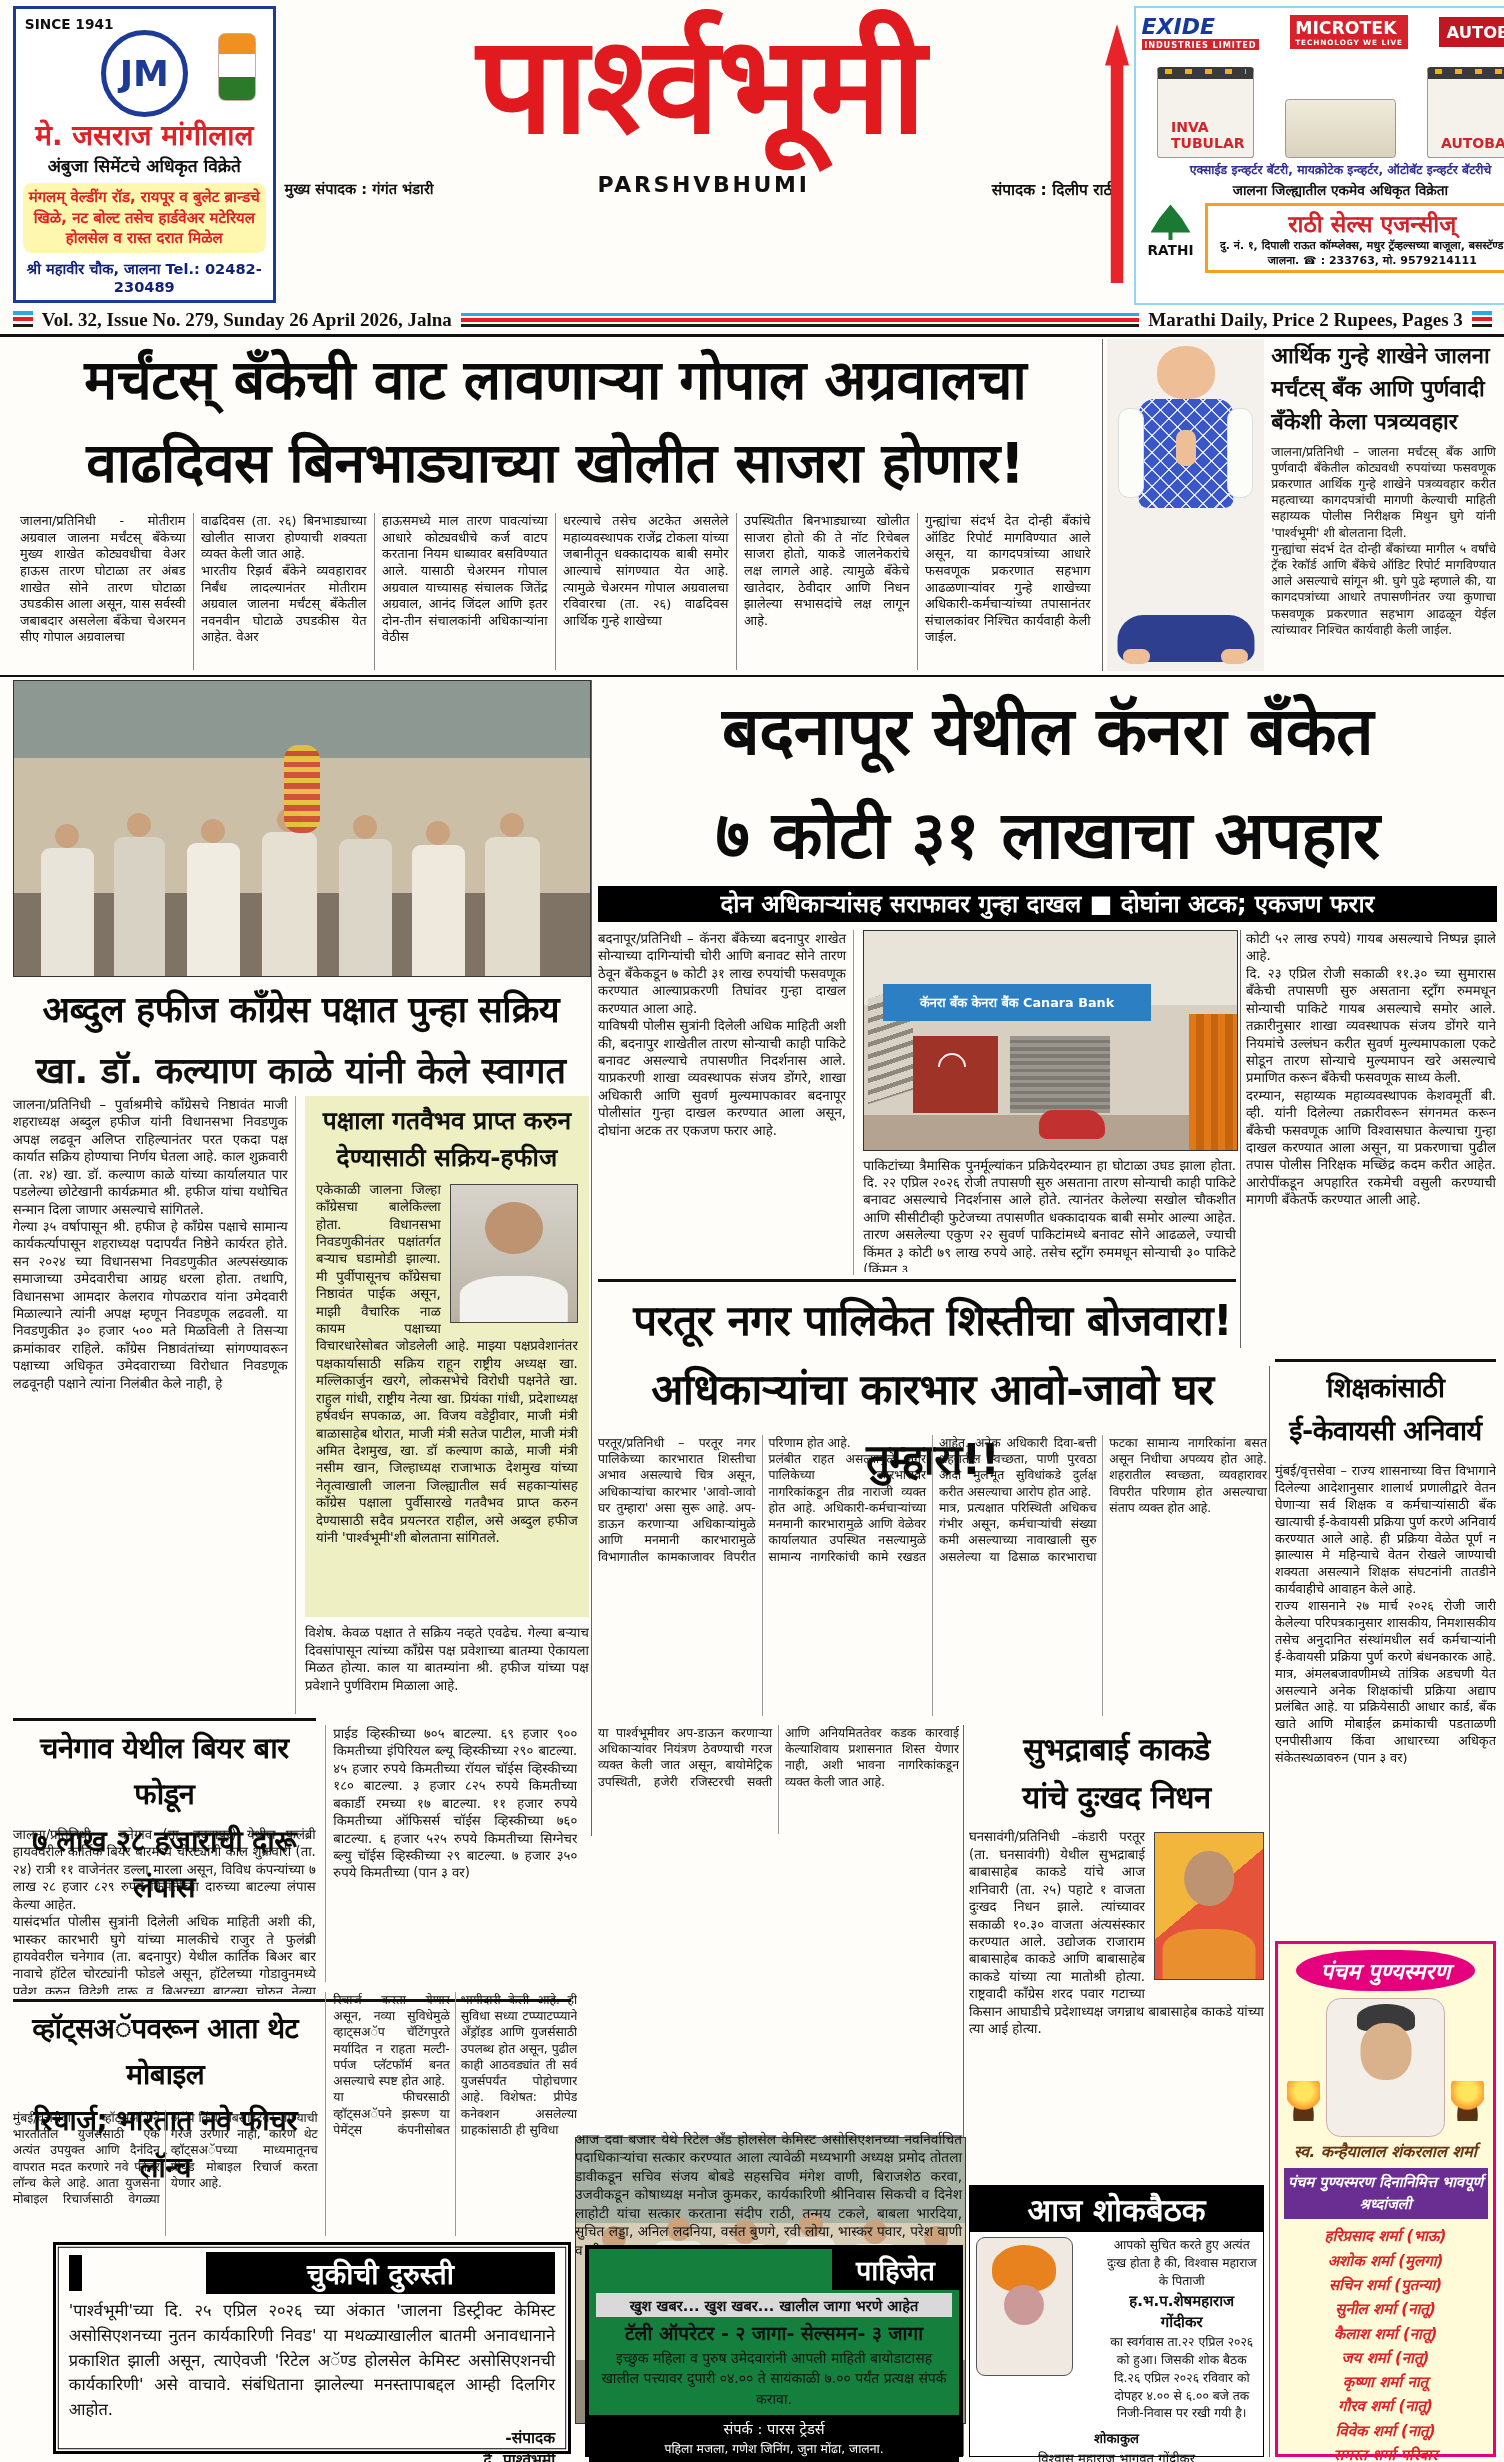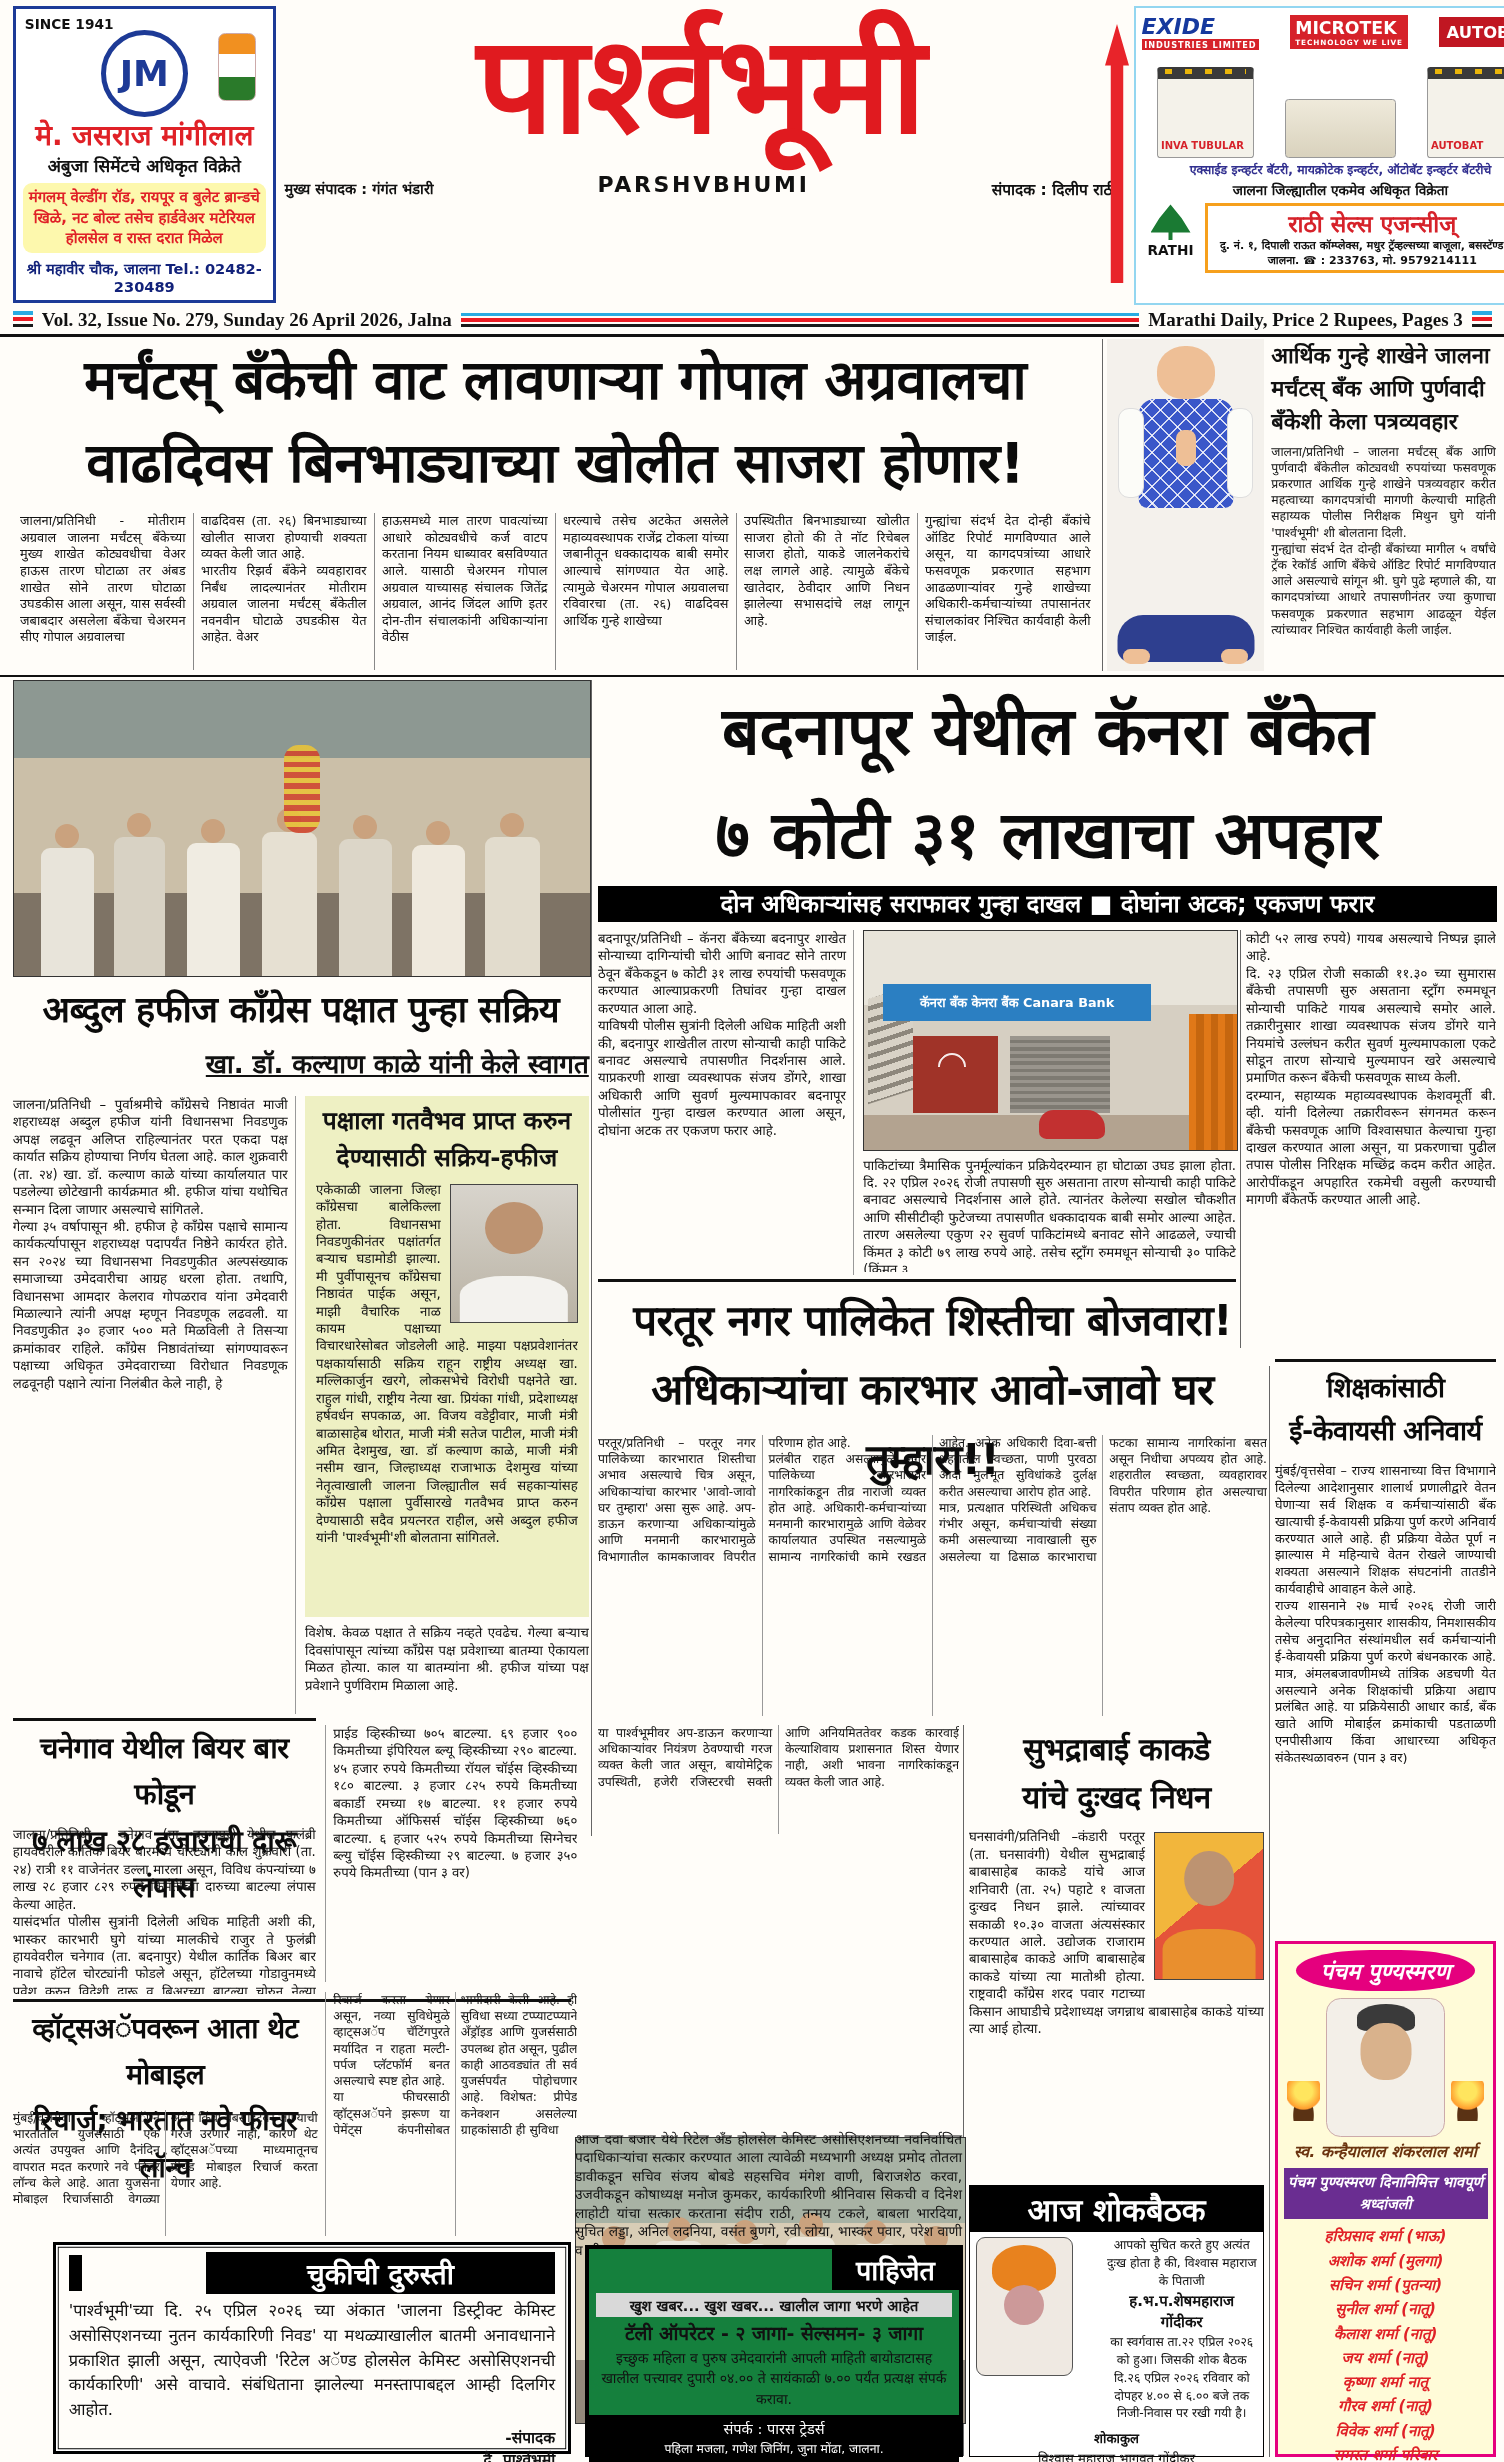--- a/index.html
+++ b/index.html
@@ -35,21 +35,21 @@
   #battery .logos{display:flex;justify-content:space-between;align-items:center;height:40px;}
   .exide{color:#16399e;font-weight:900;font-size:22px;font-style:italic;}
   .exide small{display:block;font-size:8.2px;color:#fff;background:#d6222a;padding:0.9px 2.7px;letter-spacing:0.9px;font-style:normal;}
   .mtk{background:#d6222a;color:#fff;font-weight:900;font-size:17.3px;padding:2.7px 5.5px;}
   .mtk small{display:block;font-size:7.3px;letter-spacing:0.9px;}
   .abat{background:#c01722;color:#fff;font-weight:900;font-size:16.4px;padding:5.5px 7.3px;}
   #battery .prods{display:flex;justify-content:space-around;align-items:flex-end;height:102px;margin:3.6px 0;}
   .batt{width:95px;height:78px;background:#f4f2ea;border:0.9px solid #999;border-top:12.8px solid #3a3a3a;border-radius:3.6px;position:relative;}
   .batt i{position:absolute;top:-10px;left:7.3px;right:7.3px;height:5.5px;
           background:repeating-linear-gradient(90deg,#e9b50b 0 7.3px,transparent 7.3px 20px);}
-  .batt b{position:absolute;bottom:5.5px;left:3px;color:#d6222a;font-size:10px;}
+  .batt b{position:absolute;bottom:5.5px;left:13px;color:#d6222a;font-size:14px;}
   .inv{width:109px;height:57px;background:linear-gradient(#efeadb,#d9d2bd);border:0.9px solid #999;border-radius:3.6px;}
   #battery .l1{color:#312f8f;font-weight:800;font-size:12.3px;text-align:center;}
   #battery .l2{font-weight:800;font-size:13.7px;text-align:center;margin:1.8px 0 3.6px;}
   #battery .bot{display:flex;gap:5.5px;align-items:stretch;}
   .rathi{width:58px;text-align:center;font-weight:900;font-size:13.7px;}
   .rathi .tree{width:40px;height:36px;margin:1.8px auto;background:#1a7a33;clip-path:polygon(50% 0,78% 38%,100% 78%,55% 78%,55% 100%,45% 100%,45% 78%,0 78%,22% 38%);}
   .agbox{flex:1;border:3.6px solid #f6a01d;padding:1.8px 3.6px;text-align:center;}
   .agbox .nm{color:#d6222a;font-weight:900;font-size:23px;}
   .agbox .ad{font-size:11px;font-weight:700;line-height:1.3;}
   #red-arrow{background:#e8242a;clip-path:polygon(50% 0,100% 16%,76% 16%,76% 100%,24% 100%,24% 16%,0 16%);}
@@ -91,21 +91,21 @@
   .bp-ground{position:absolute;bottom:0;left:0;width:87%;height:16%;background:#b3a390;}
   .bp-bike{position:absolute;bottom:5%;left:47%;width:66px;height:29px;background:#c23030;border-radius:14.6px 18px 7.3px 7.3px;}
   .bp-stair{position:absolute;left:1%;top:28%;width:12%;height:48%;background:repeating-linear-gradient(180deg,#d8d2c6 0 7.3px,#8d877c 7.3px 12px);transform:skewY(-18deg);}
   .portrait{float:right;margin:3.6px 0 5.5px 9px;border:1.4px solid #444;position:relative;background:linear-gradient(#d8d4cc,#b9b2a4);}
   .portrait:before{content:"";position:absolute;top:12%;left:50%;transform:translateX(-50%);width:46%;height:38%;border-radius:50%;background:#bd9371;}
   .portrait:after{content:"";position:absolute;bottom:0;left:50%;transform:translateX(-50%);width:86%;height:34%;border-radius:40% 40% 0 0;background:#f3f2ee;}
   .portrait.sari{background:linear-gradient(140deg,#f2b63c 0 45%,#e5533a 45%);}
   .portrait.sari:after{background:#e98f2e;}
   
   .blackbar{background:#000;color:#fff;font-weight:800;text-align:center;}
-  #hafij-sub{font-size:26px;font-weight:800;text-align:right;text-decoration:underline;}
+  #hafij-sub{font-size:36px;font-weight:800;text-align:center;}
   .ybox{background:#eef0c3;padding:7.3px 11px;}
   .ybox .bt{font-size:24.6px;font-weight:900;text-align:center;line-height:1.5;margin-bottom:3.6px;}
   #correction{border:3.6px solid #000;box-shadow:inset 0 0 0 1.8px #fff,inset 0 0 0 2.7px #000;padding:7.3px 12.8px;box-sizing:border-box;}
   #correction .hd{display:flex;align-items:center;gap:7.3px;margin-bottom:5.5px;}
   #correction .tab{width:12.8px;height:36px;background:#000;}
   #correction .bar{flex:1;margin-left:24%;background:#000;color:#fff;font-size:28px;font-weight:900;text-align:center;padding:1.8px 0;}
   #pahijet{border:4.6px solid #000;box-sizing:border-box;background:#15803d;}
   #pahijet .hd{display:flex;justify-content:flex-end;}
   #pahijet .hd b{background:#000;color:#fff;font-size:27px;font-weight:900;padding:1.8px 24px;}
   #pahijet .strip{background:#d9d9d9;text-align:center;font-weight:700;font-size:14.6px;margin:3.6px 7.3px;padding:1.8px 0;}

